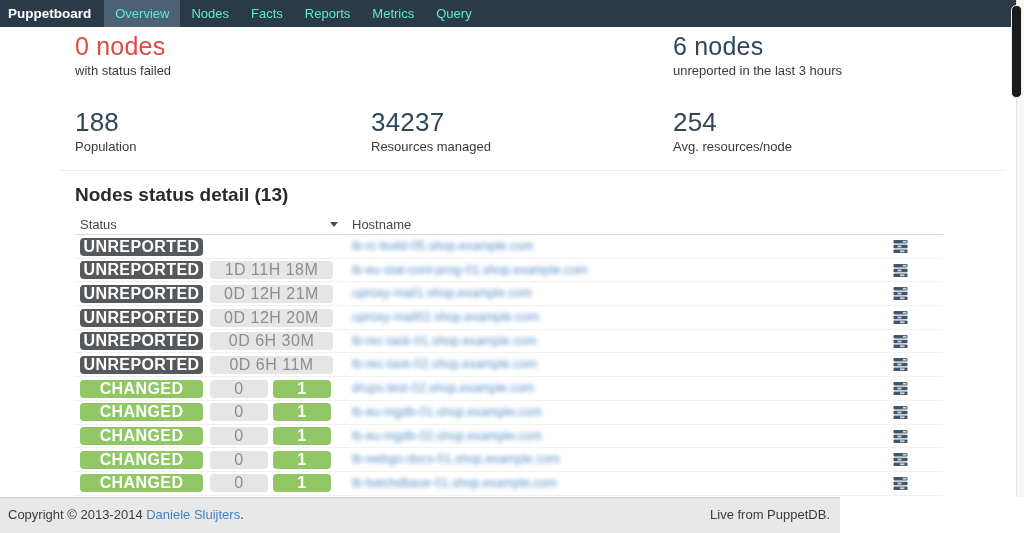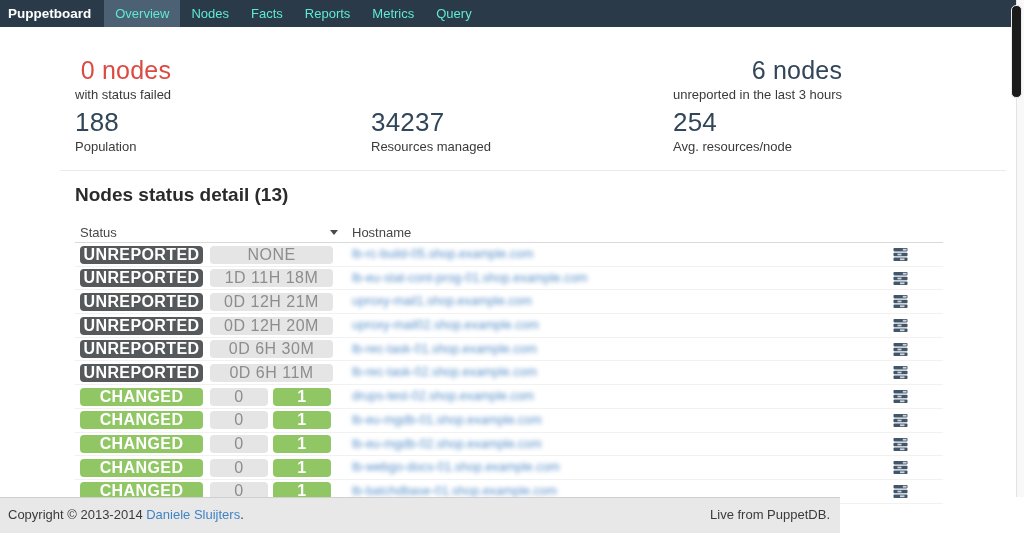--- a/index.html
+++ b/index.html
@@ -15,26 +15,26 @@
   .nav-item.active{background:#4c6173;}
   
   .stats{position:absolute;left:75px;top:27px;width:930px;height:140px;}
   .stat{position:absolute;}
   .stat .num{font-size:25px;line-height:30px;font-weight:400;color:#32465a;letter-spacing:.2px;}
   .stat .num.red{color:#db4a43;}
   .stat .num.green{color:#7fc13d;}
   .stat .num.big{font-size:26px;}
   .stat .lbl{font-size:13px;color:#3a3a3a;margin-top:2px;}
   .c0{left:0;} .c1{left:296px;} .c2{left:598px;}
-  .r0{top:28px;text-align:right;} .r1{top:80px;}
+  .r0{top:4px;} .r1{top:80px;}
   
   .divider{position:absolute;left:60px;top:170px;width:946px;height:1px;background:#ebebeb;}
   .section-title{position:absolute;left:75px;top:184px;font-size:19px;font-weight:700;color:#2b2b2b;}
   
-  .table{position:absolute;left:75px;top:224px;width:868px;text-decoration:underline;}
+  .table{position:absolute;left:75px;top:216px;width:868px;text-decoration:underline;}
   .thead{position:relative;height:18px;border-bottom:1px solid #d9d9d9;}
   .th-status{position:absolute;left:5px;top:1px;font-size:13px;color:#474747;cursor:pointer;}
   .caret{position:absolute;left:255px;top:6px;width:0;height:0;border-left:4px solid transparent;border-right:4px solid transparent;border-top:5px solid #4a4a4a;cursor:pointer;}
   .th-host{position:absolute;left:277px;top:1px;font-size:13px;color:#474747;}
   .row{position:relative;height:23.7px;border-bottom:1px solid #f1f1f1;box-sizing:border-box;}
   .badge{position:absolute;top:2.5px;height:18px;line-height:18px;border-radius:4px;font-size:16px;font-weight:700;text-align:center;letter-spacing:.4px;box-sizing:border-box;}
   .badge.dark{background:#56595c;color:#ffffff;}
   .badge.graybadge{background:#e5e5e5;color:#8d8d8d;font-weight:400;letter-spacing:.5px;}
   .badge.greenbadge{background:#90c764;color:#ffffff;}
   .b1{left:5px;width:123px;}
@@ -95,21 +95,20 @@
 
 <div class="table">
   <div class="thead">
     <span class="th-status">Status</span>
     <span class="caret"></span>
     <span class="th-host">Hostname</span>
   </div>
   <div class="rows">
       <div class="row">
         <span class="badge b1 dark">UNREPORTED</span>
-        <span class="badge b2 graybadge">NONE</span>
         <a class="hostname">lb-rc-build-05.shop.example.com</a>
         <span class="row-icon"><svg width="15" height="15" viewBox="0 0 15 15">
             <rect x="0.5" y="1" width="14" height="3.4" rx="0.8" fill="#42566b"></rect>
             <rect x="9.8" y="1.8" width="3.8" height="1.8" fill="#cdd4da"></rect>
             <rect x="0.5" y="5.8" width="14" height="3.4" rx="0.8" fill="#42566b"></rect>
             <rect x="4.5" y="6.6" width="4" height="1.8" fill="#cdd4da"></rect>
             <rect x="0.5" y="10.6" width="14" height="3.4" rx="0.8" fill="#42566b"></rect>
             <rect x="7" y="11.4" width="4.5" height="1.8" fill="#cdd4da"></rect>
           </svg></span>
       </div>

